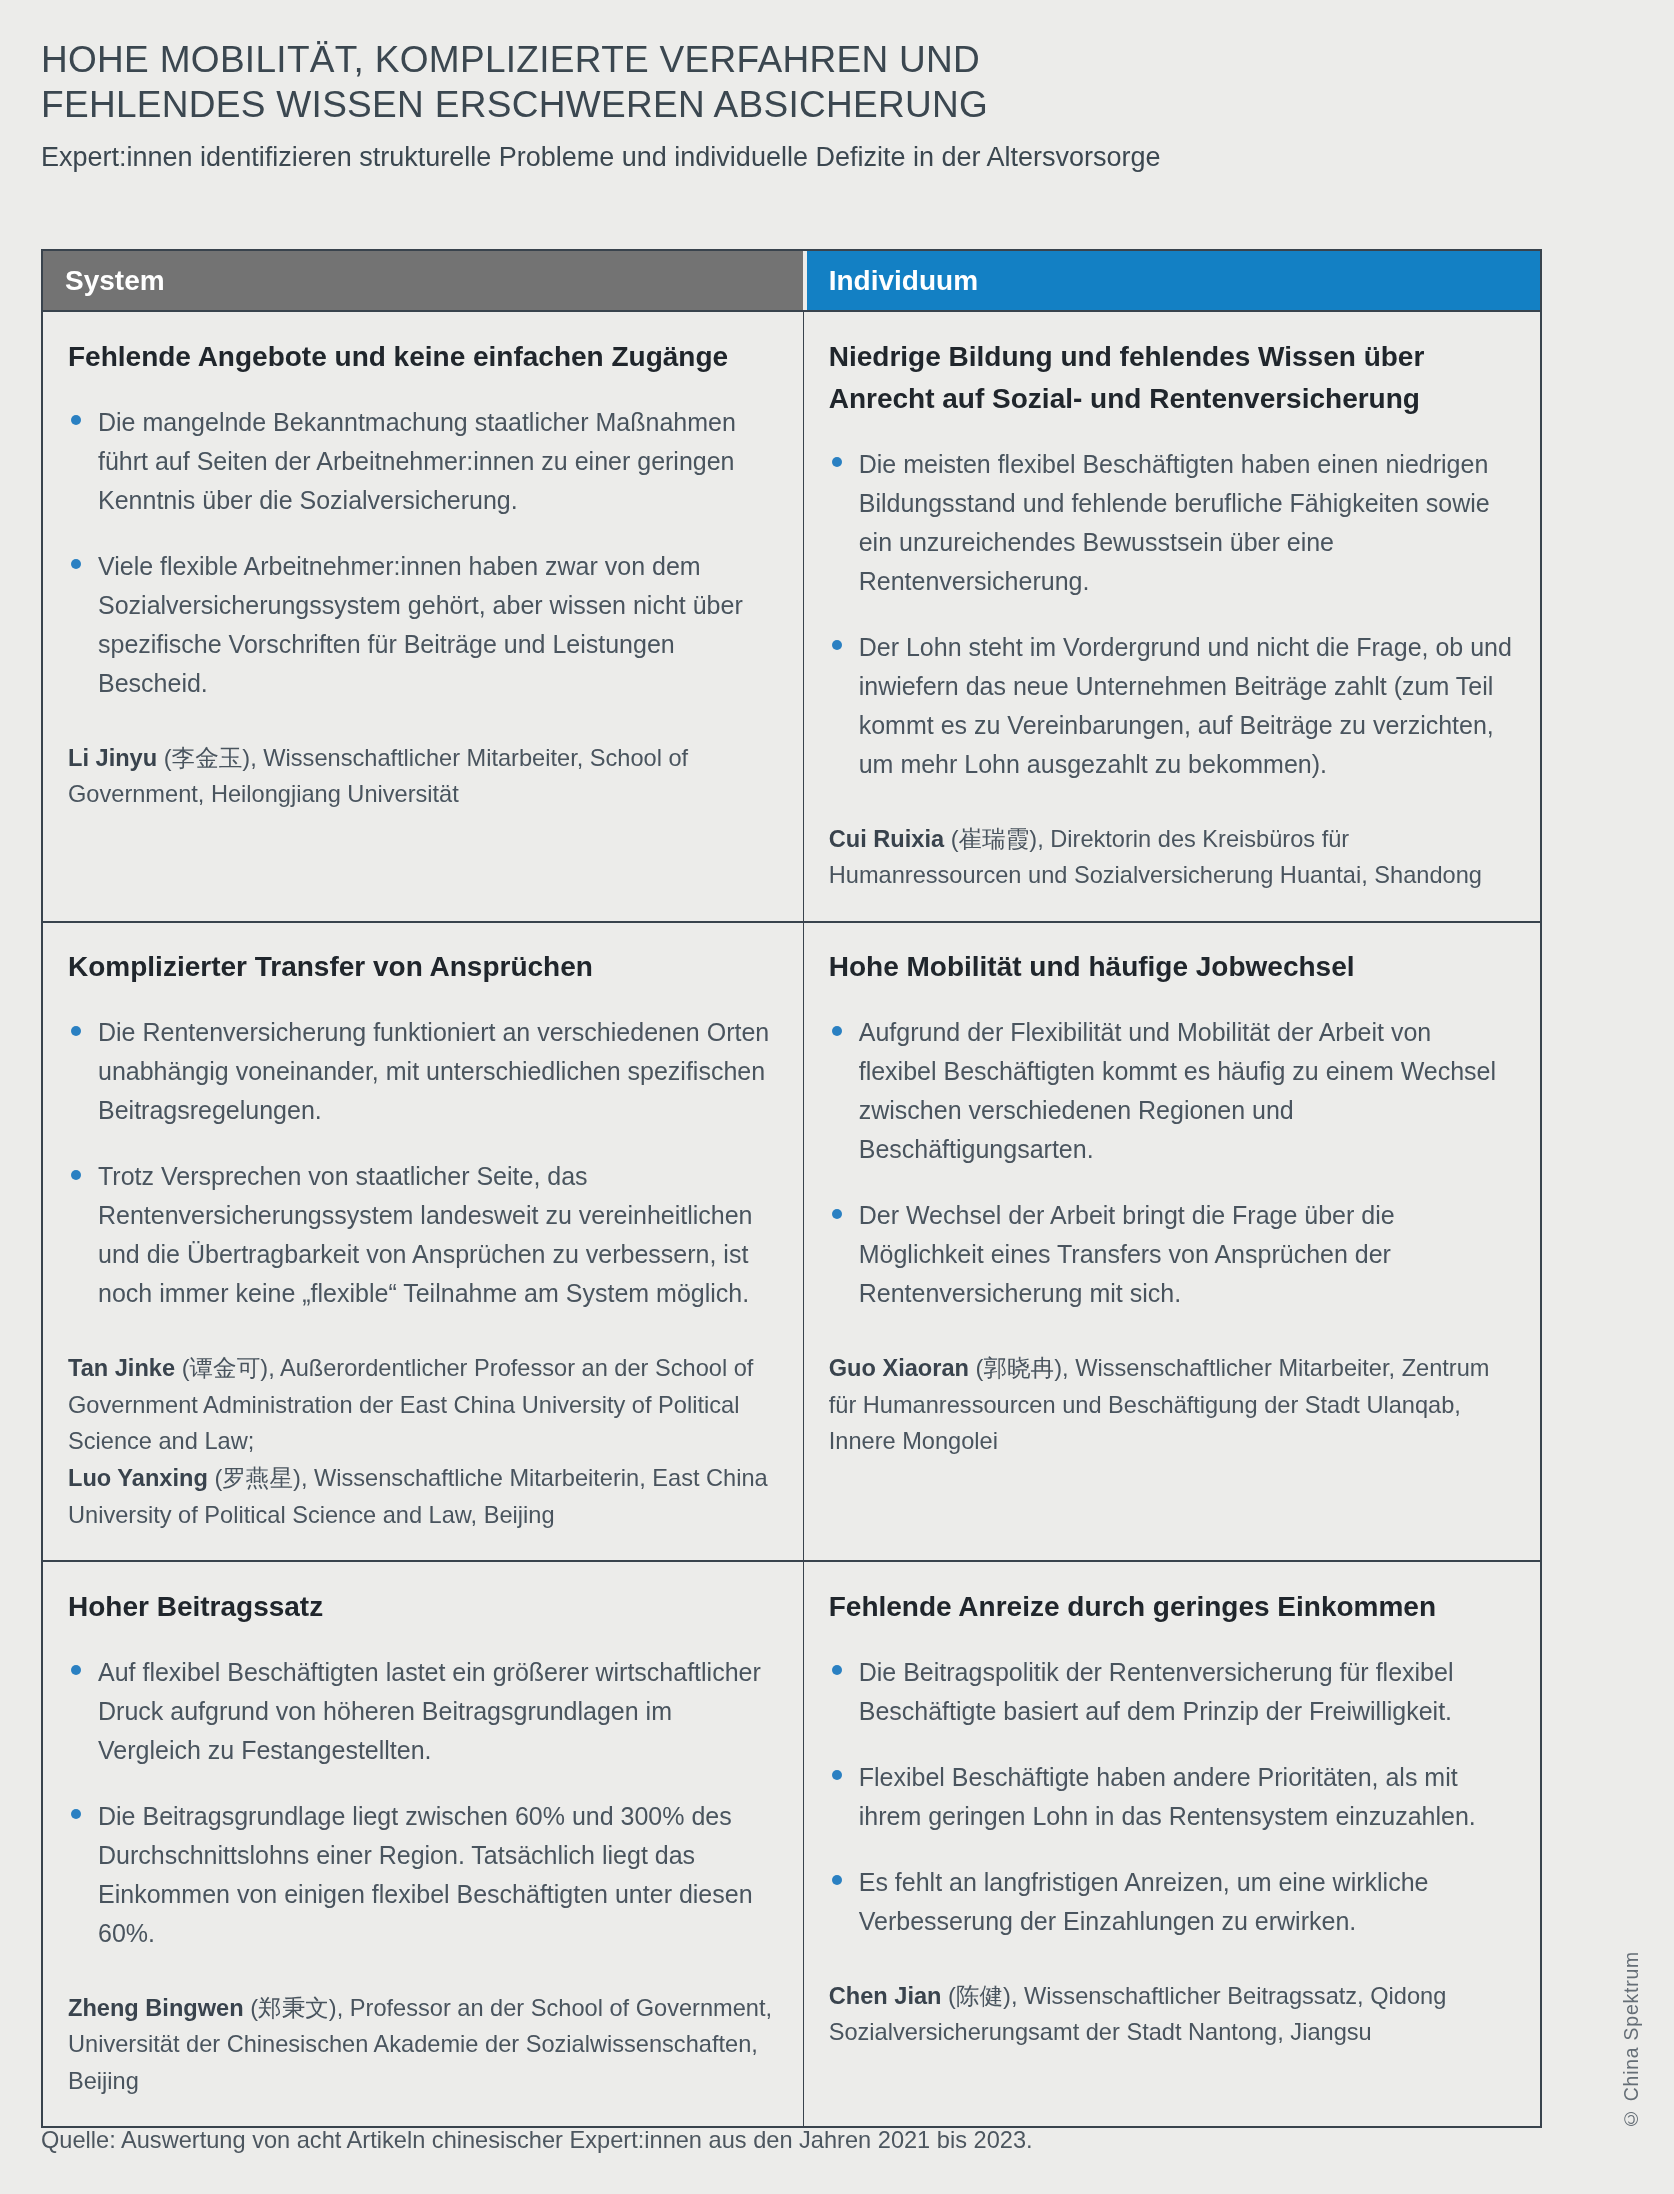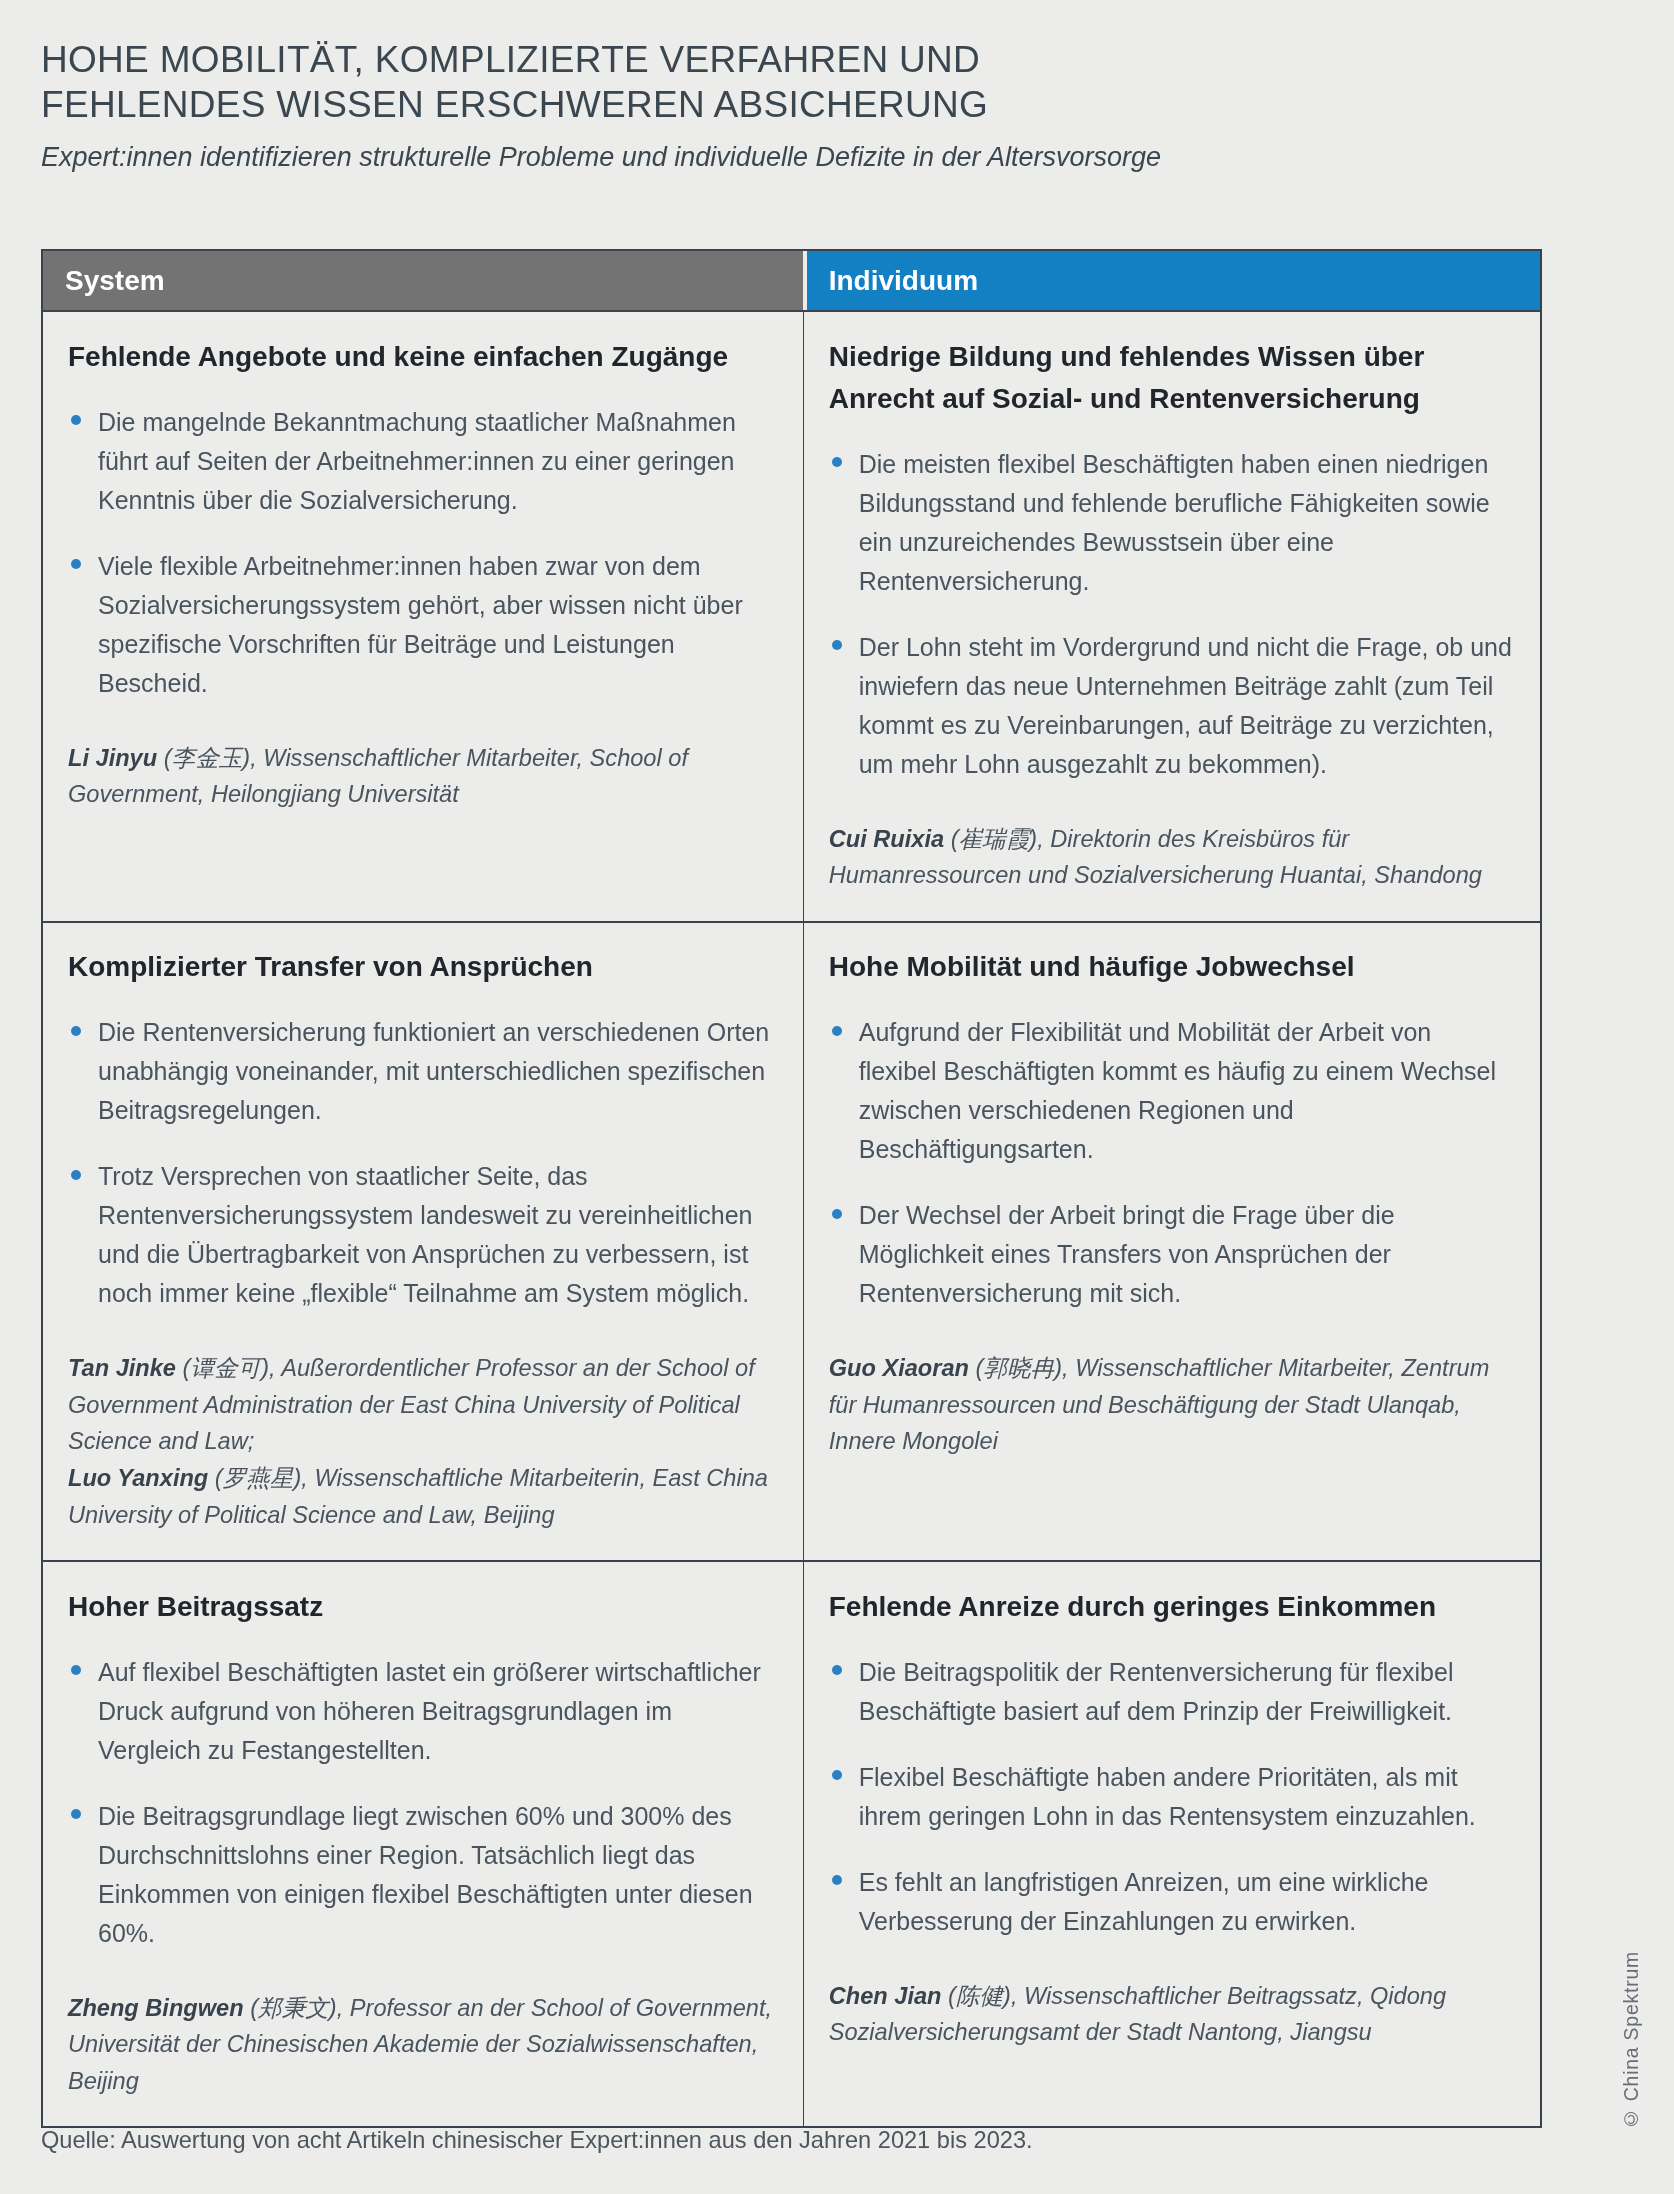--- a/index.html
+++ b/index.html
@@ -19,21 +19,20 @@
     font-weight: normal;
     line-height: 1.22;
     letter-spacing: 0.3px;
     color: #3B4750;
   }
   .page-subtitle {
     margin: 15px 0 0 0;
     font-size: 27px;
     font-weight: normal;
     color: #3B4750;
-    font-style: italic;
   }
 
   .comparison-table {
     position: absolute;
     left: 41px;
     top: 249px;
     width: 1501px;
     border: 2.5px solid #39434D;
     box-sizing: border-box;
     background: #ECECEA;
@@ -83,21 +82,20 @@
     width: 10px;
     height: 10px;
     border-radius: 50%;
     background: #2A80C2;
   }
   .attribution {
     margin: 37px 0 0 0;
     font-size: 23.6px;
     line-height: 1.55;
     color: #49545E;
-    font-style: italic;
   }
   .attribution strong { color: #39434D; }
 
   .source-note {
     position: absolute;
     left: 41px;
     top: 2103px;
     font-size: 23.6px;
     color: #4C565F;
   }

